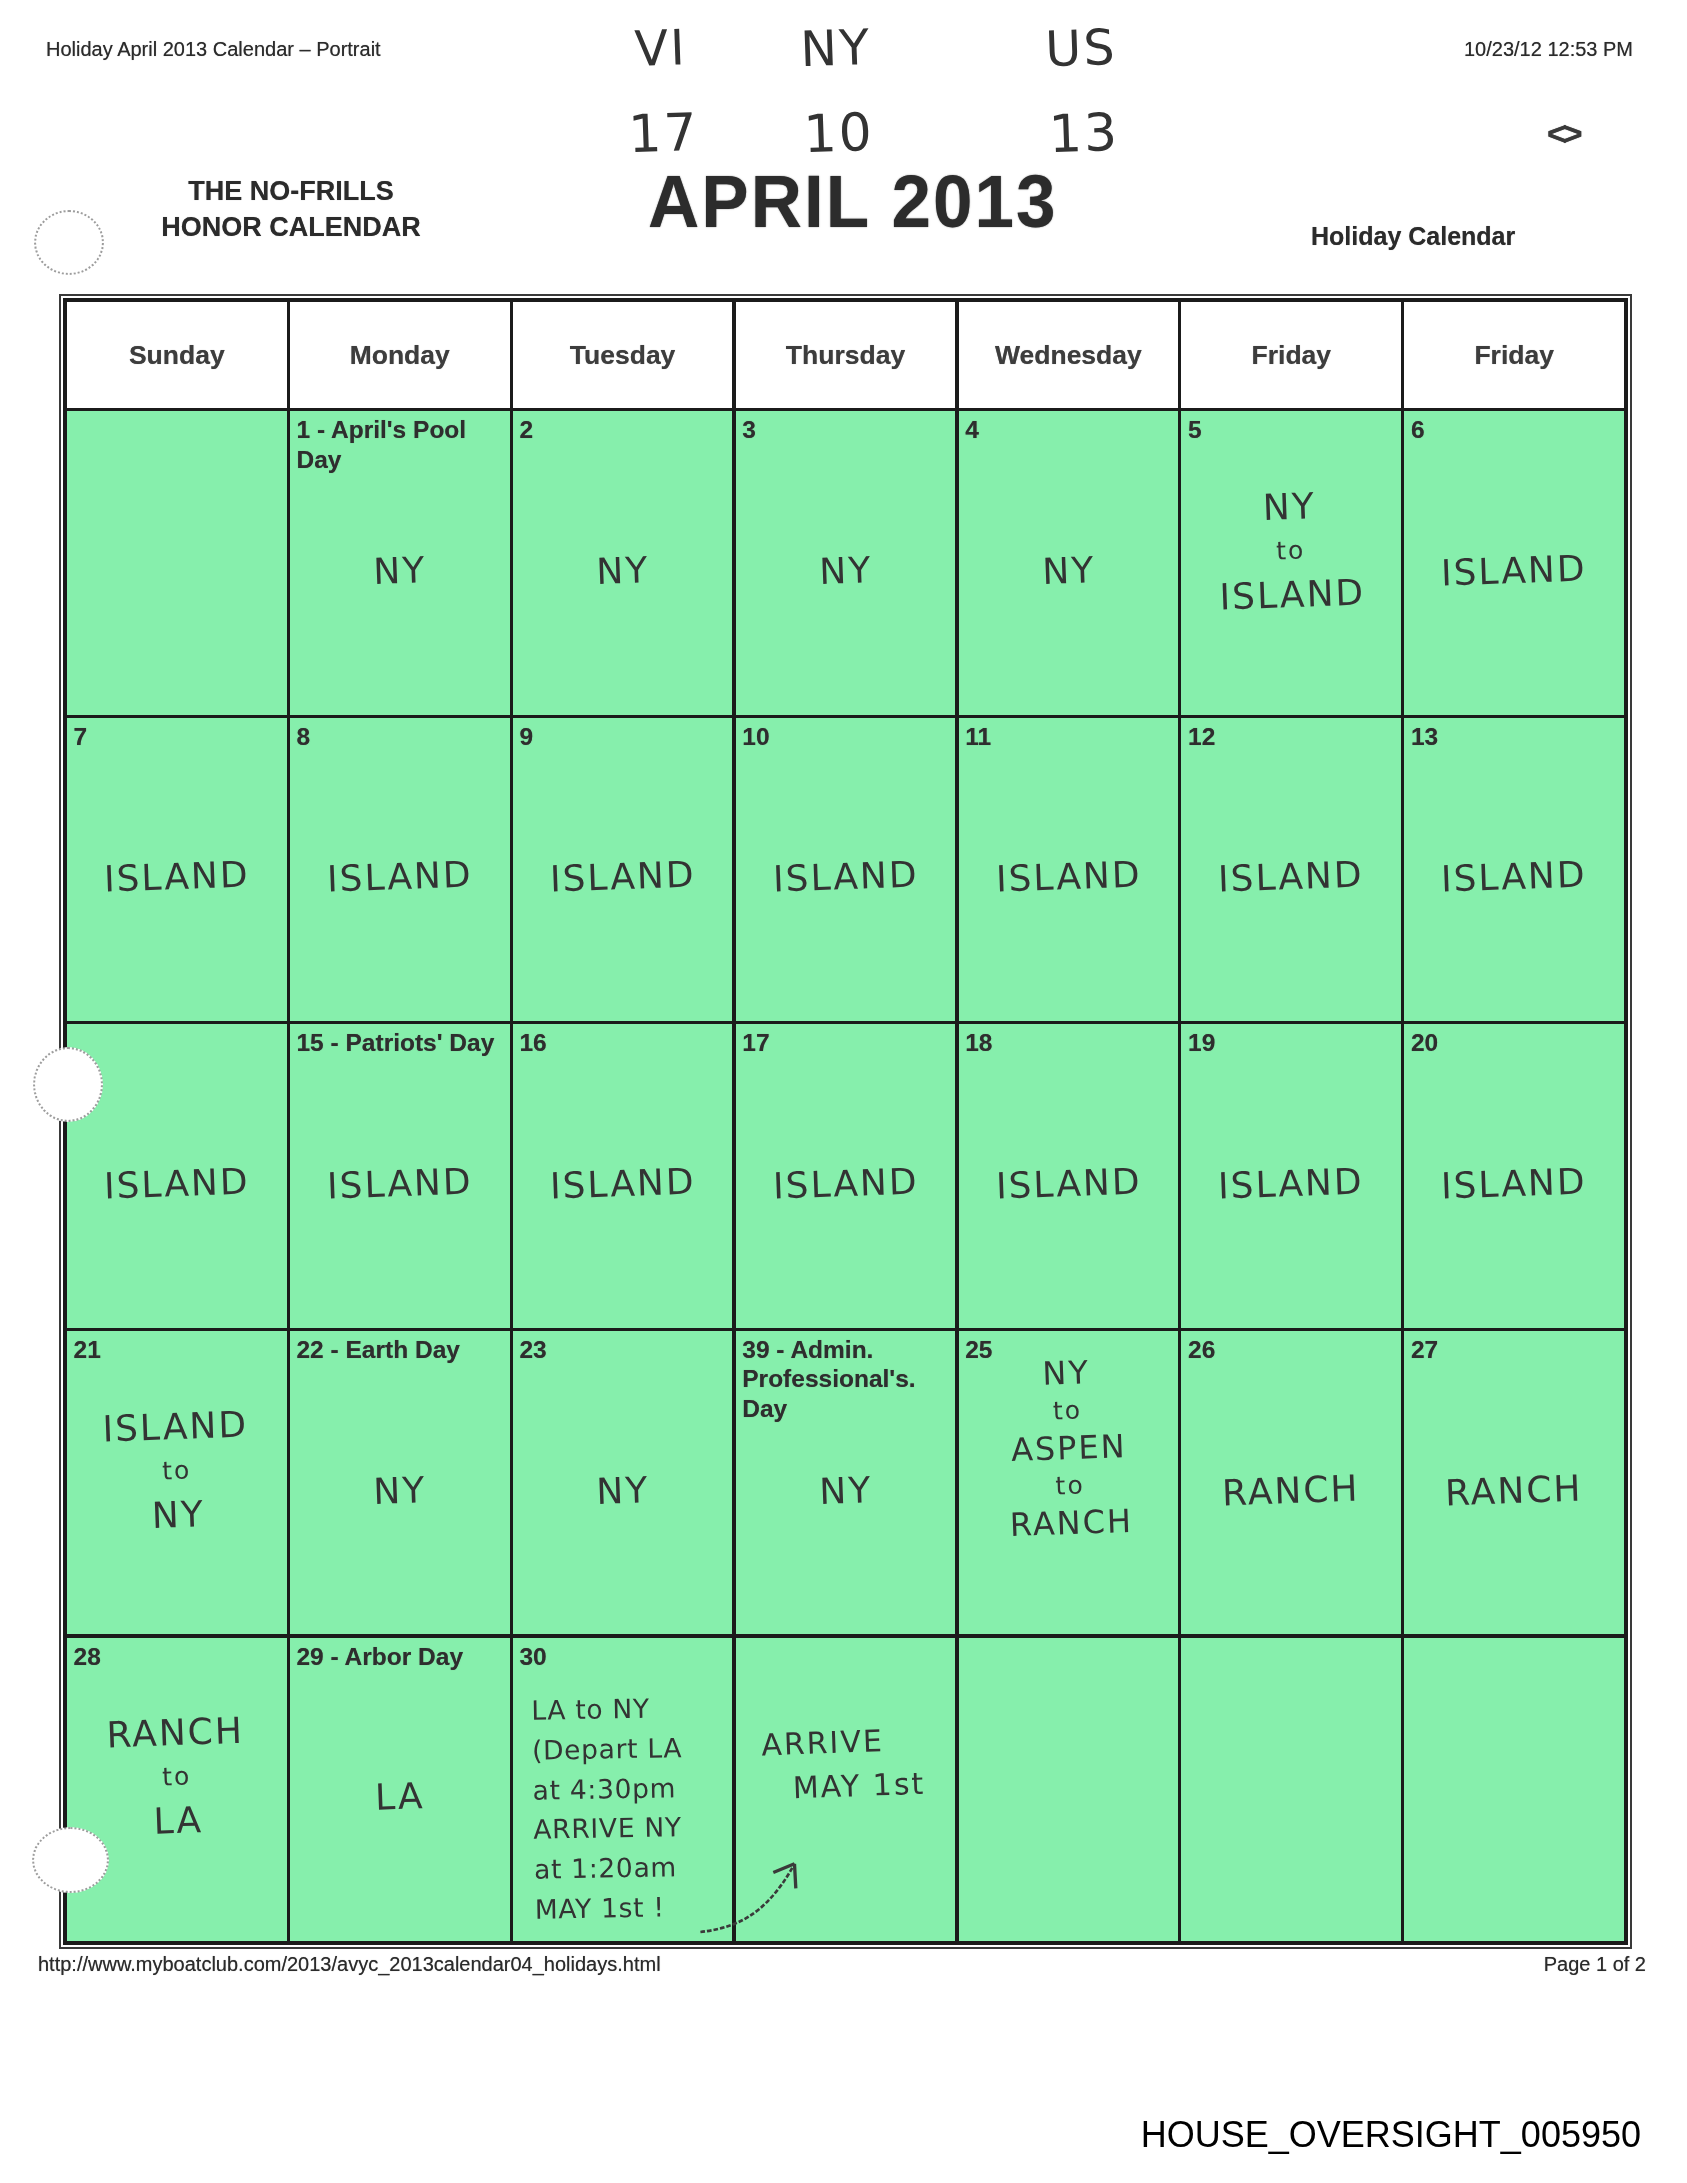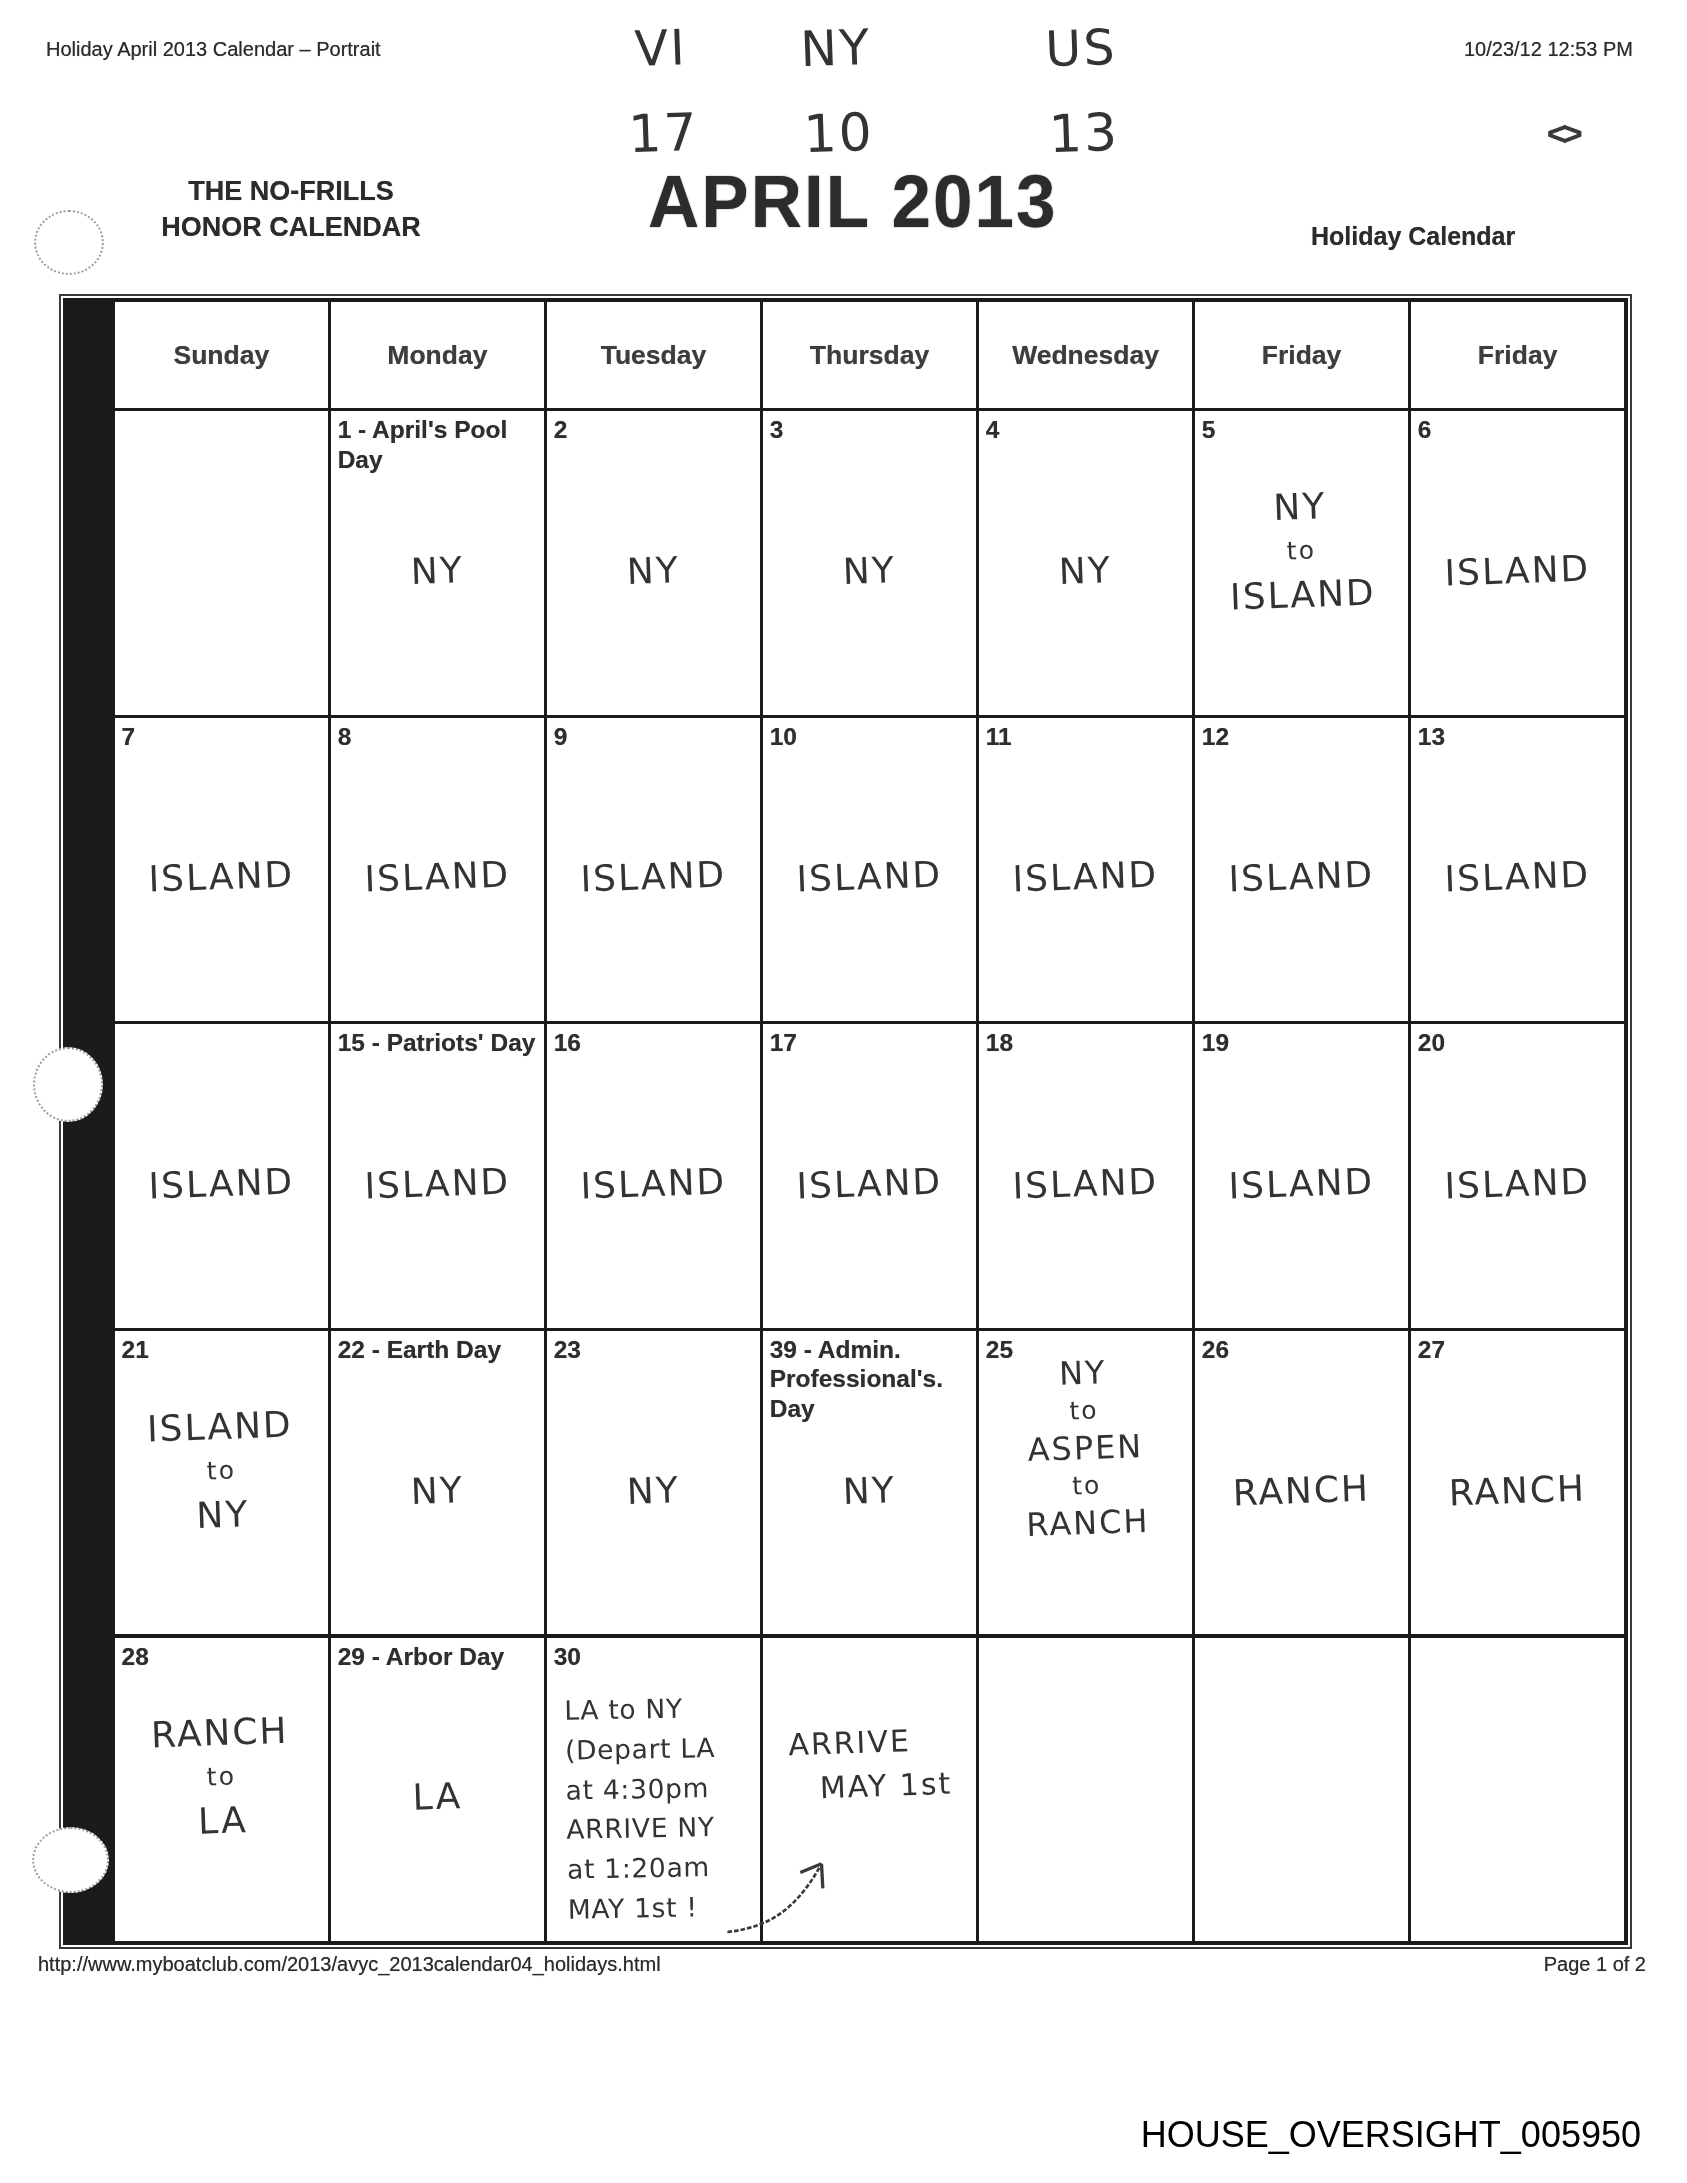--- a/index.html
+++ b/index.html
@@ -43,26 +43,26 @@
   .hole1 { left:34px; top:210px;  width:70px; height:65px; }
   .hole2 { left:33px; top:1047px; width:70px; height:75px; }
   .hole3 { left:32px; top:1827px; width:77px; height:66px; }
 
   
   .calendar {
     position:absolute; left:63px; top:298px; width:1565px; height:1647px;
     display:grid; grid-template-columns:repeat(7,1fr);
     grid-template-rows:106px repeat(5,1fr);
     gap:3.3px; background:#1b1b1b; border:4.6px solid #1b1b1b;
-    outline:2px solid #3a3a3a; outline-offset:2px;padding-left:48px;
+    outline:2px solid #3a3a3a; outline-offset:2px;
   }
   .dayhdr { background:#fff; display:flex; align-items:center; justify-content:center;
             font-size:26.5px; font-weight:bold; color:#3d3d3d;
             text-shadow:0 0 0.7px rgba(80,80,80,.8); }
-  .cell { position:relative; background:#ffffff; overflow:visible; }
+  .cell { position:relative; background:#86efac; overflow:visible; }
   .datelabel { font-weight:bold; font-size:24.5px; color:#2e2e2e; padding:4px 6.6px 0 6.6px;
                line-height:1.2; text-shadow:0 0 0.7px rgba(80,80,80,.7); }
 
   .hb { position:absolute; left:0; right:0; top:44%; text-align:center;
         font-family:"DejaVu Sans", sans-serif; font-size:36px; color:#333;
         letter-spacing:2px; transform:rotate(-2deg); line-height:1.45; }
   .hb .hl.to { font-size:25px; }
   .hb.stack { top:23%; }
   .hb.tall  { top:7%; font-size:32px; line-height:1.32; }
   .hb.small { top:17%; left:9%; right:2%; text-align:left; font-size:26.5px;

